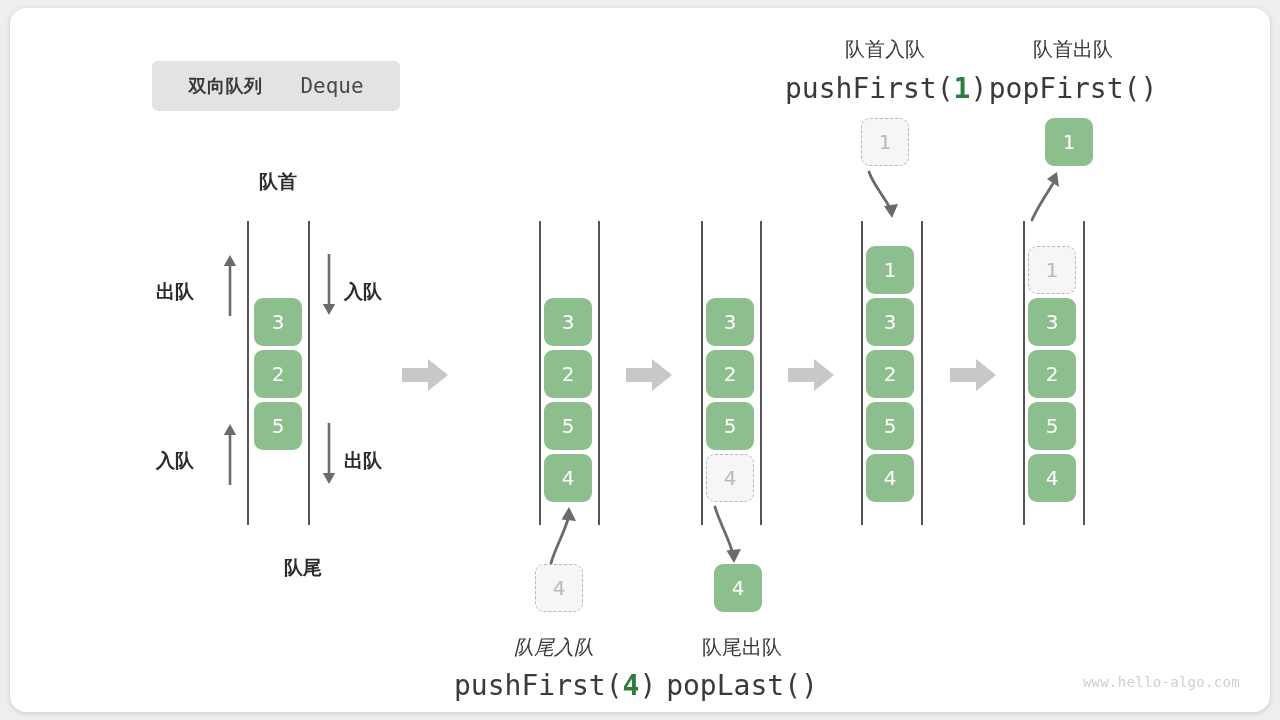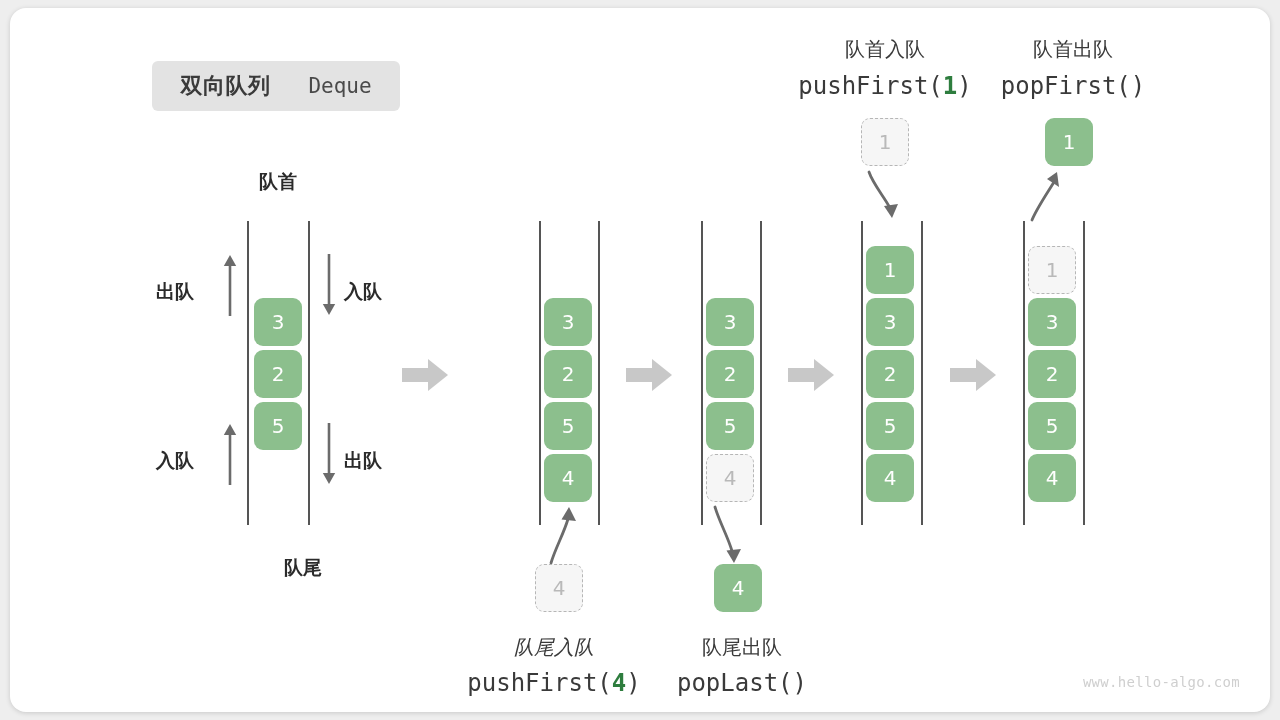--- a/index.html
+++ b/index.html
@@ -34,21 +34,21 @@
     width: 248px;
     height: 50px;
     background: #e3e3e3;
     border-radius: 6px;
     display: flex;
     align-items: center;
     justify-content: center;
     gap: 10px;
   }
   #title-chip .cn {
-    font-size: 22px;
+    font-size: 18px;
     font-weight: bold;
     color: #3a3a3a;
     letter-spacing: 0.5px;
   }
   #title-chip .mono {
     font-family: "DejaVu Sans Mono", monospace;
     font-size: 21px;
     color: #4a4a4a;
     margin-left: 28px;
   }
@@ -61,21 +61,21 @@
     white-space: nowrap;
   }
   .caption-cn {
     font-size: 20px;
     color: #3a3a3a;
     white-space: nowrap;
     text-align: center;
     font-family: "DejaVu Sans", sans-serif;
   }
   .caption-code {
-    font-size: 24px;
+    font-size: 28px;
     color: #3a3a3a;
     white-space: nowrap;
     text-align: center;
     font-family: "DejaVu Sans Mono", monospace;
   }
   .caption-code .num { color: #2e7d3e; font-weight: bold; }
 
   
   .rail {
     width: 1.6px;

